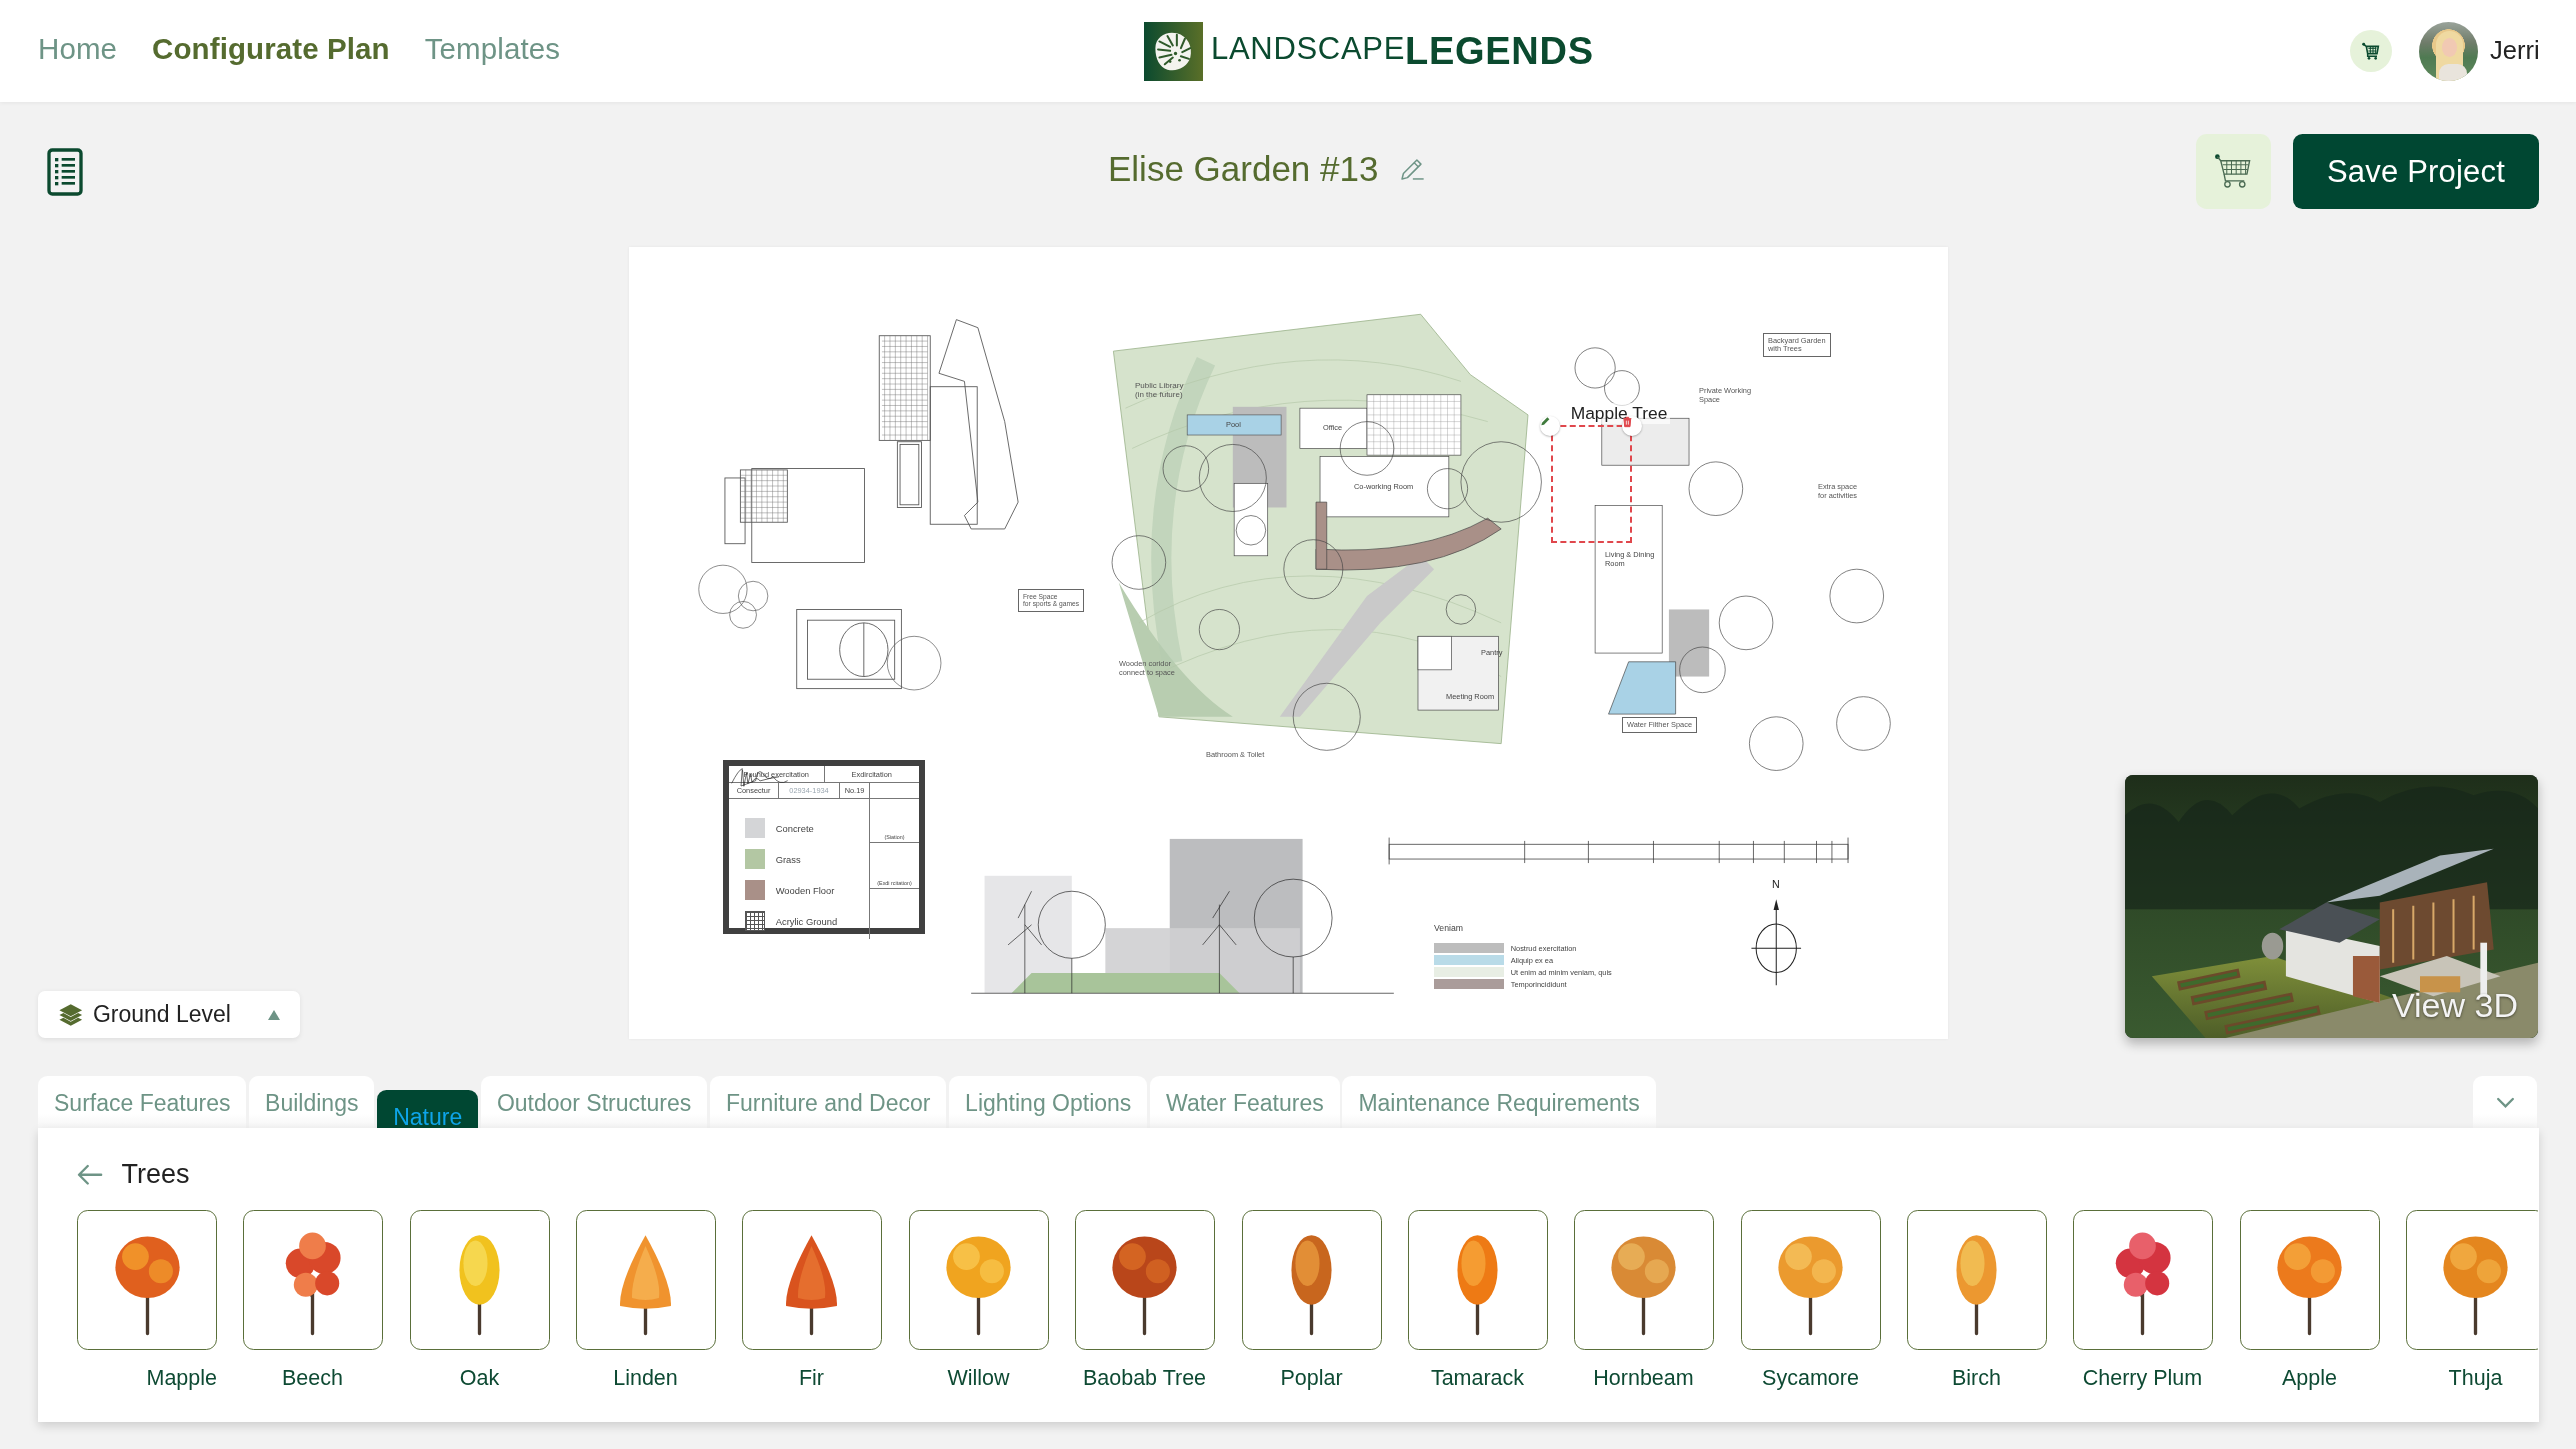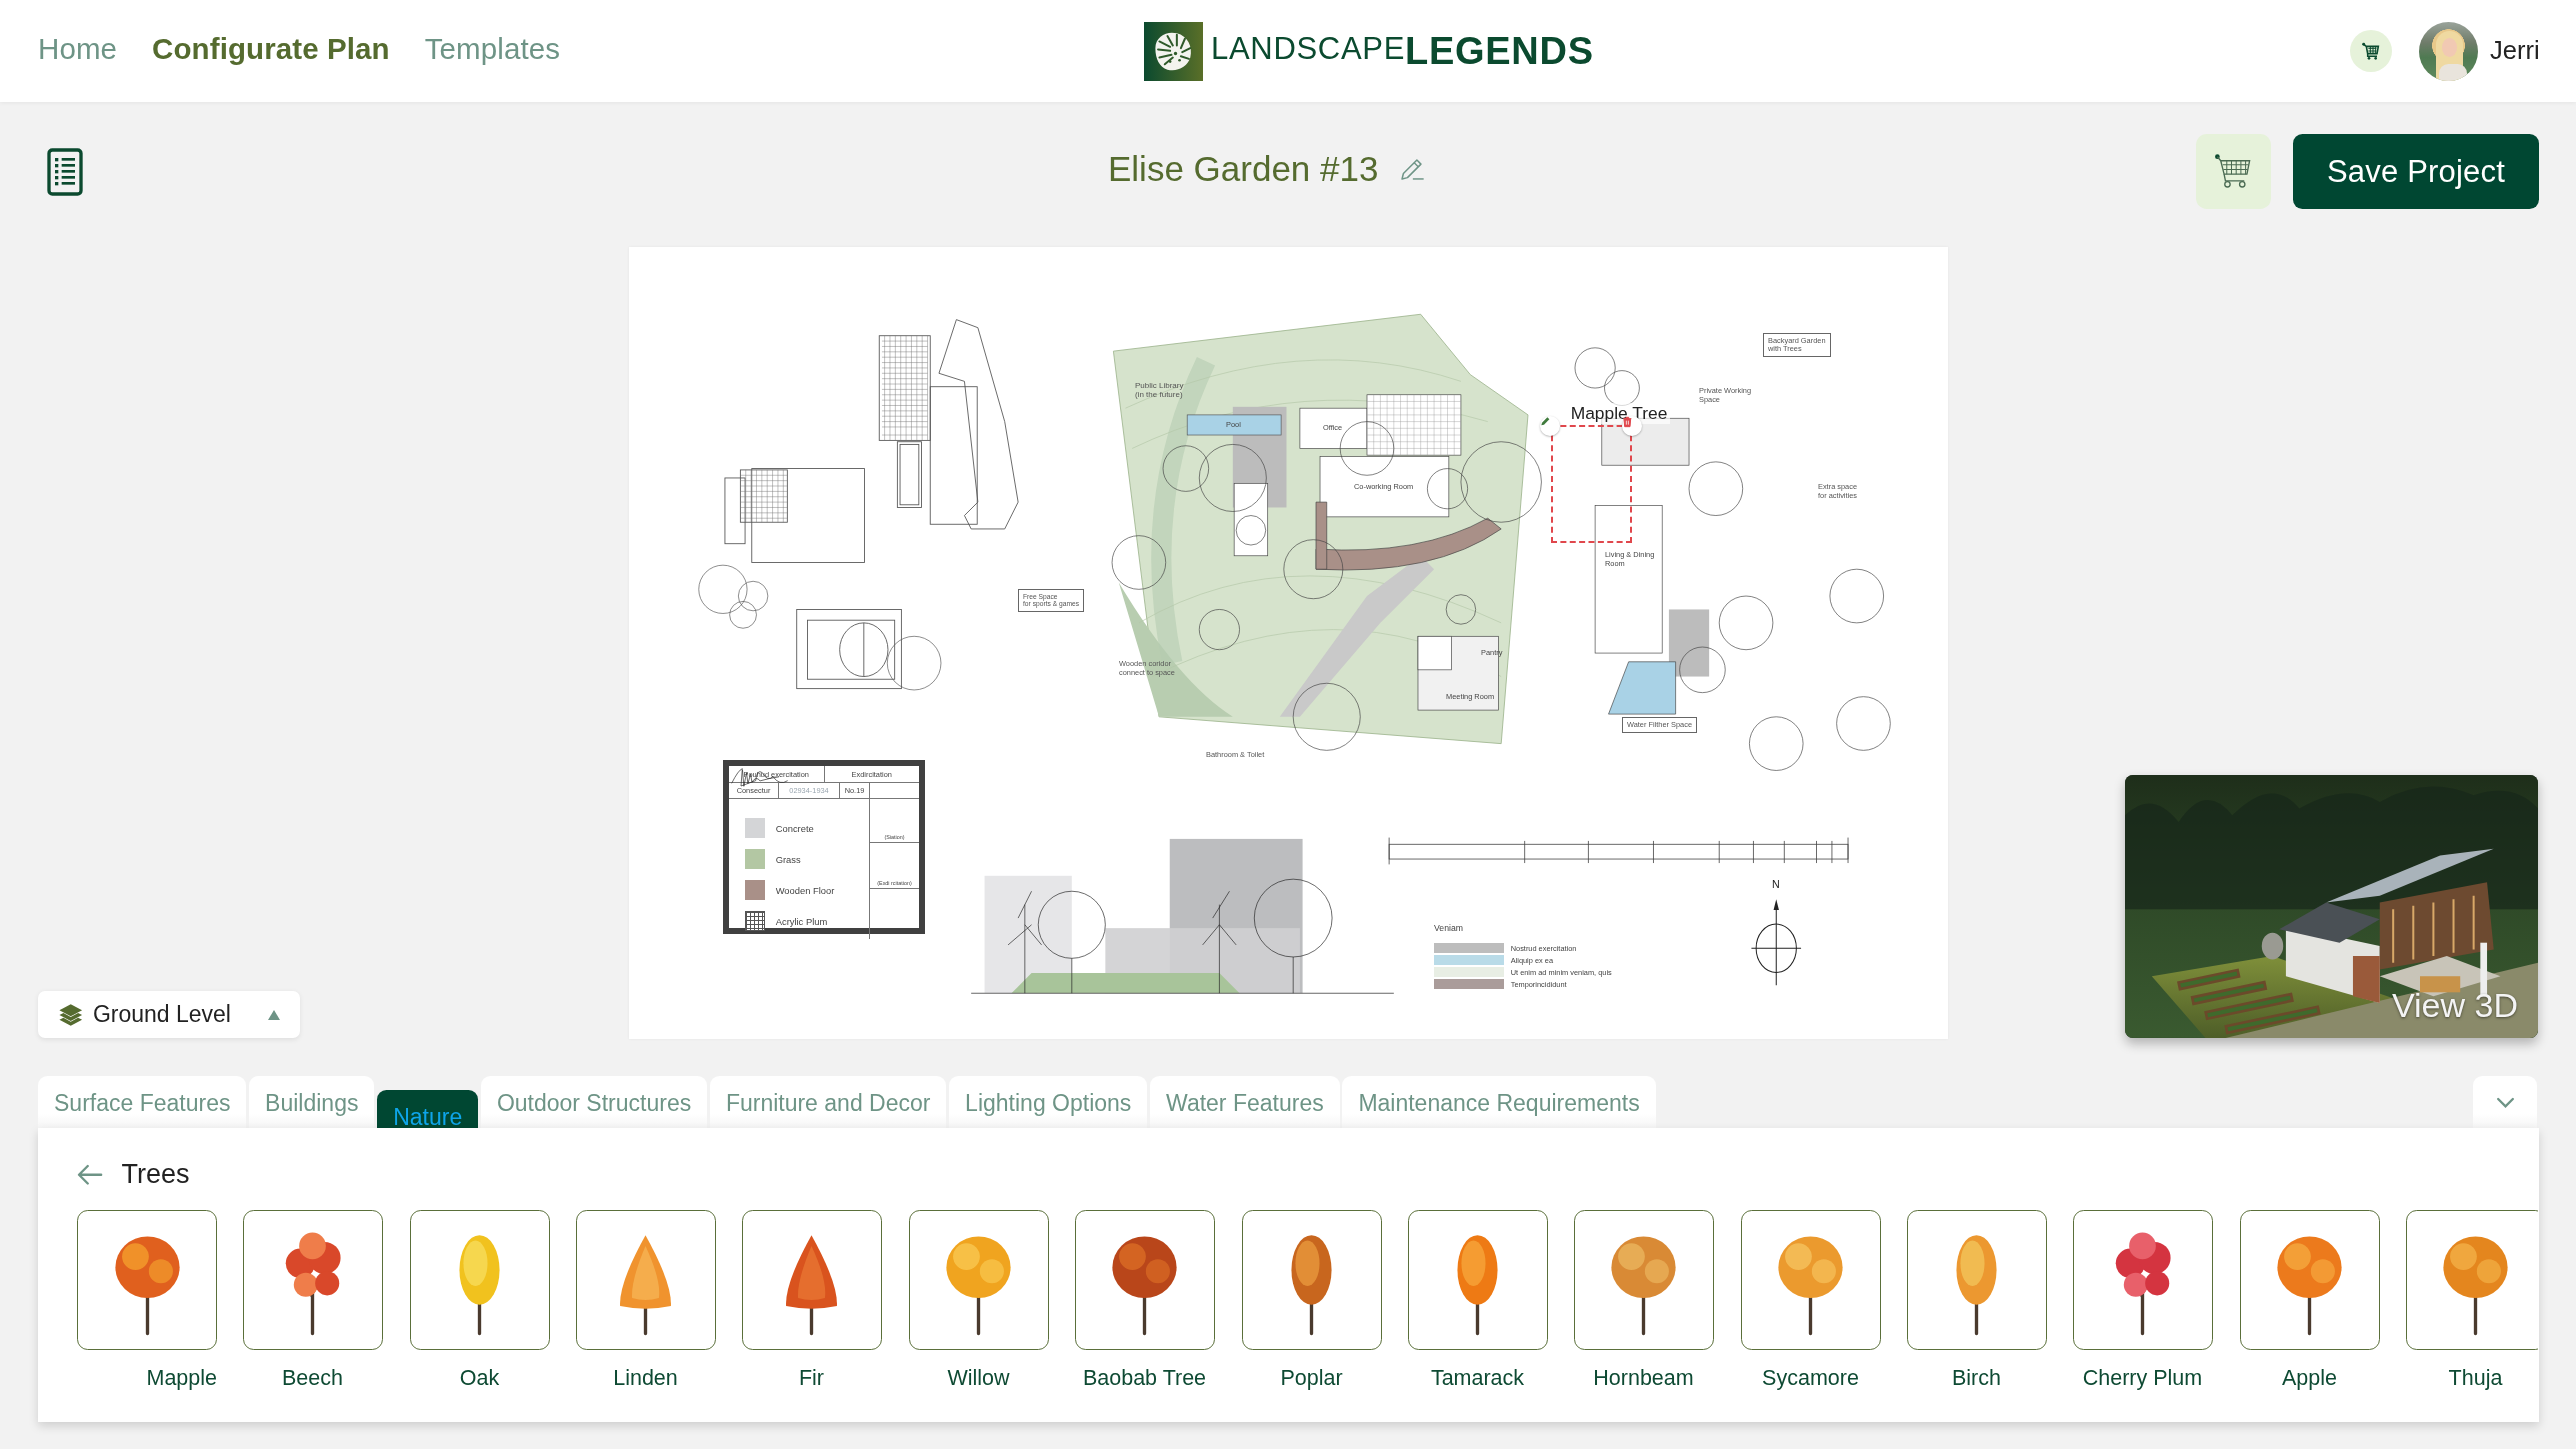--- a/index.html
+++ b/index.html
@@ -339,21 +339,21 @@
         <div class="lt-item">
             <span class="sw" style="background:#b3c7a3;"></span>
             <span>Grass</span>
           </div>
         <div class="lt-item">
             <span class="sw" style="background:#a99088;"></span>
             <span>Wooden Floor</span>
           </div>
         <div class="lt-item">
             <span class="sw" style="background-color:#fff; background-image: linear-gradient(#555 0.7px, transparent 0.7px), linear-gradient(90deg, #555 0.7px, transparent 0.7px); background-size:4px 4px; border:0.7px solid #555;"></span>
-            <span>Acrylic Plum</span>
+            <span>Acrylic Ground</span>
           </div>
       </div>
       <div class="lt-right">
         <div class="lt-sig">
           <svg width="54" height="23" viewBox="0 0 80 34">
               <path d="M20 6 L22 30 L26 10 L28 26 L32 12 L34 24 Q40 14 46 22 Q60 18 74 16" fill="none" stroke="#222" stroke-width="1"></path>
             </svg>
           <span>(Siation)</span>
         </div>
         <div class="lt-sig" style="height:46px;">

